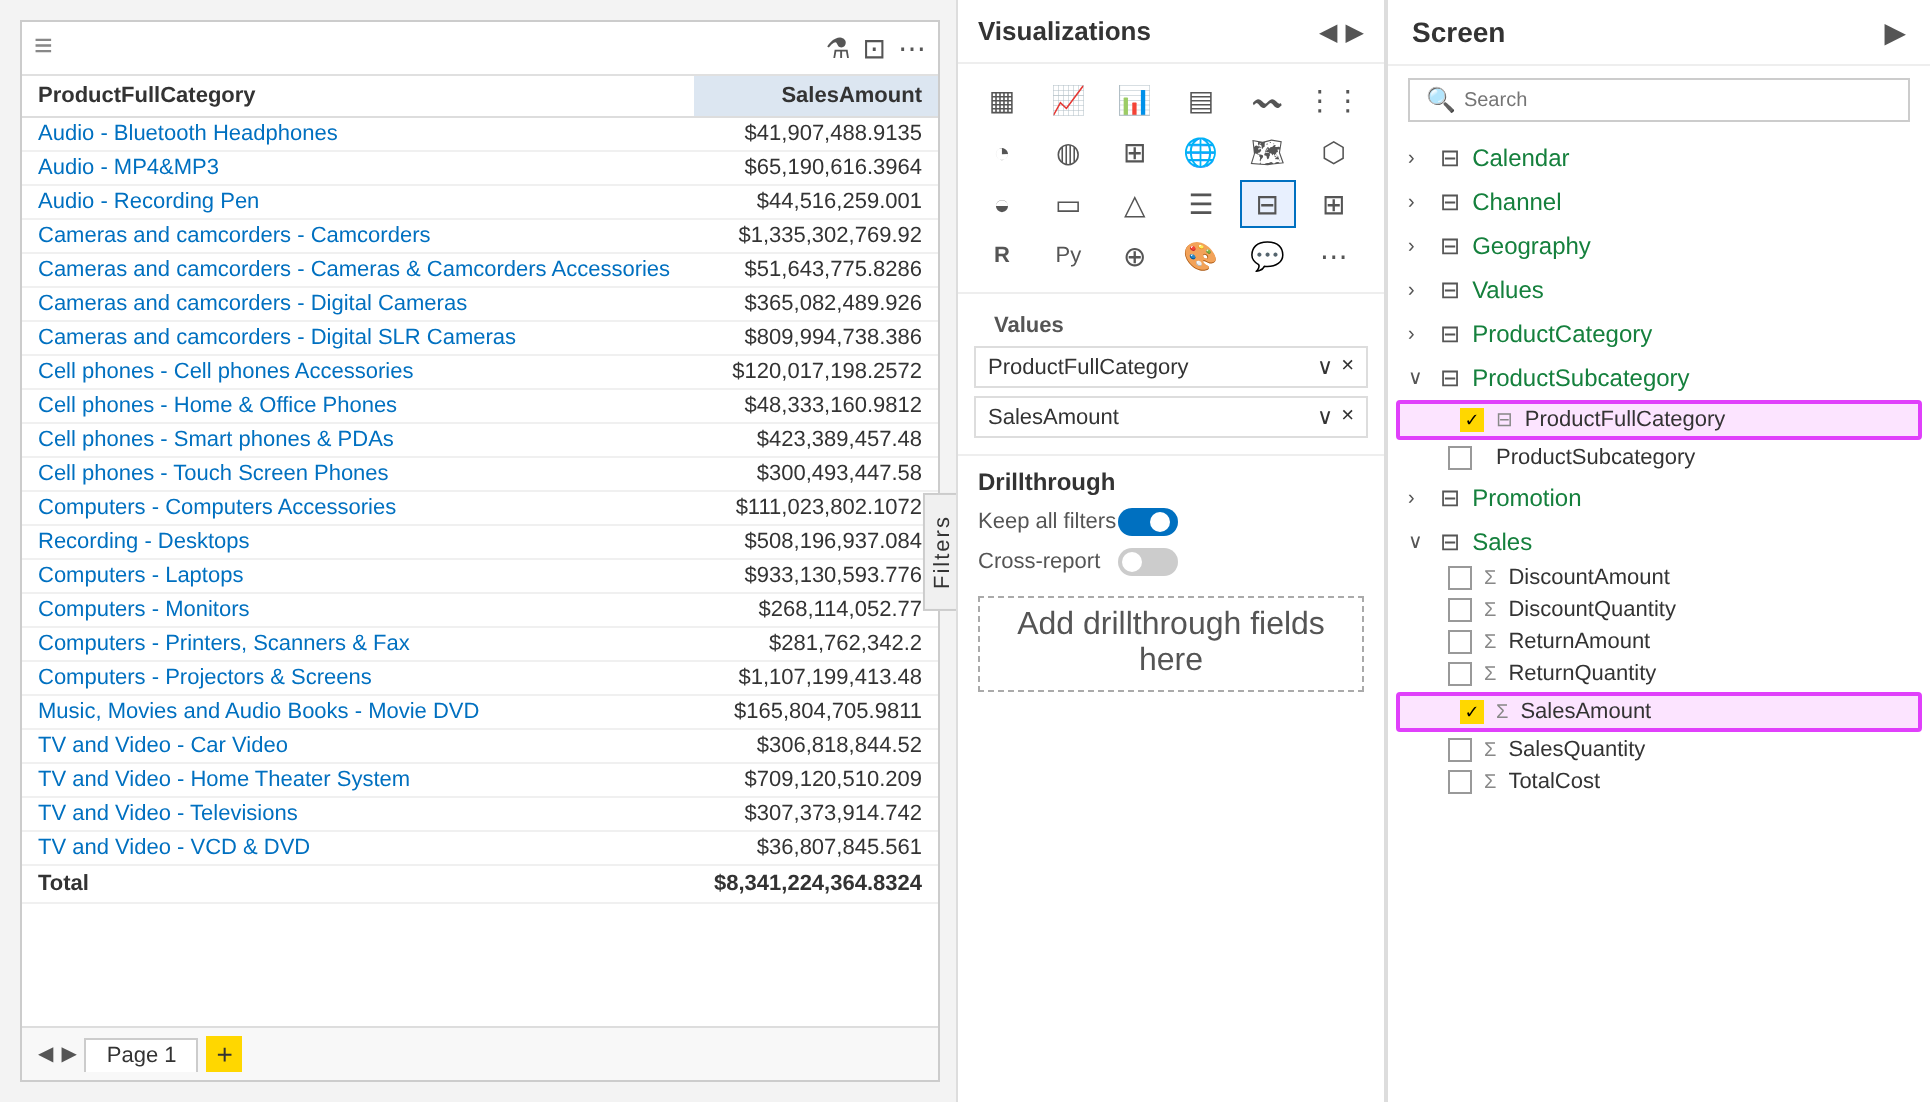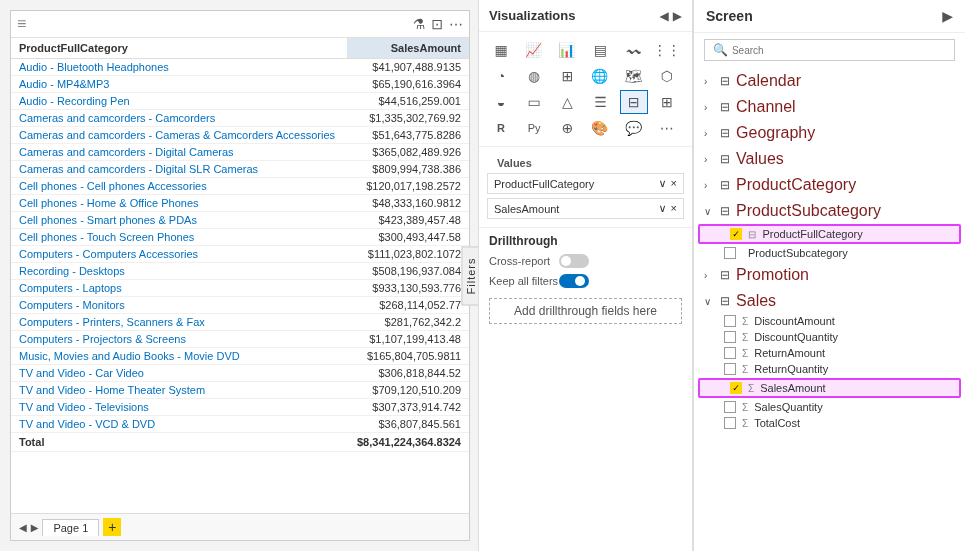--- a/index.html
+++ b/index.html
@@ -275,21 +275,21 @@
       border-radius: 50%;
       background: white;
       transition: left 0.2s;
     }
 
     .add-drillthrough-btn {
       width: 100%;
       border: 1px dashed #aaa;
       background: none;
       padding: 5px;
-      font-size: 12px;
+      font-size: 16px;
       color: #555;
       cursor: pointer;
       text-align: center;
       margin-top: 4px;
     }
 
     
     .right-panel {
       flex: 1;
       background: white;
@@ -353,22 +353,22 @@
       color: #555;
       width: 10px;
     }
 
     .table-icon {
       font-size: 12px;
       color: #555;
     }
 
     .group-name {
-      font-size: 16px;
-      color: #7f1d1d;
+      font-size: 12px;
+      color: #15803d;
       font-weight: 500;
     }
 
     .field-item {
       display: flex;
       align-items: center;
       padding: 2px 10px 2px 30px;
       gap: 6px;
       cursor: pointer;
     }
@@ -593,31 +593,31 @@
       <div class="chip-controls">
         <span>∨</span>
         <span>×</span>
       </div>
     </div>
   </div>
 
   <div class="drillthrough-section">
     <div class="drill-title">Drillthrough</div>
     <div class="drill-row">
+      <label>Keep all filters</label>
+      <div class="toggle-switch">
+        <div class="toggle-track on">
+          <div class="toggle-thumb"></div>
+        </div>
+      </div>
+    </div>
+    <div class="drill-row">
       <label>Cross-report</label>
       <div class="toggle-switch">
         <div class="toggle-track off">
-          <div class="toggle-thumb"></div>
-        </div>
-      </div>
-    </div>
-    <div class="drill-row">
-      <label>Keep all filters</label>
-      <div class="toggle-switch">
-        <div class="toggle-track on">
           <div class="toggle-thumb"></div>
         </div>
       </div>
     </div>
     <button class="add-drillthrough-btn">Add drillthrough fields here</button>
   </div>
 </div>
 
 <div class="right-panel">
   <div class="fields-header">

